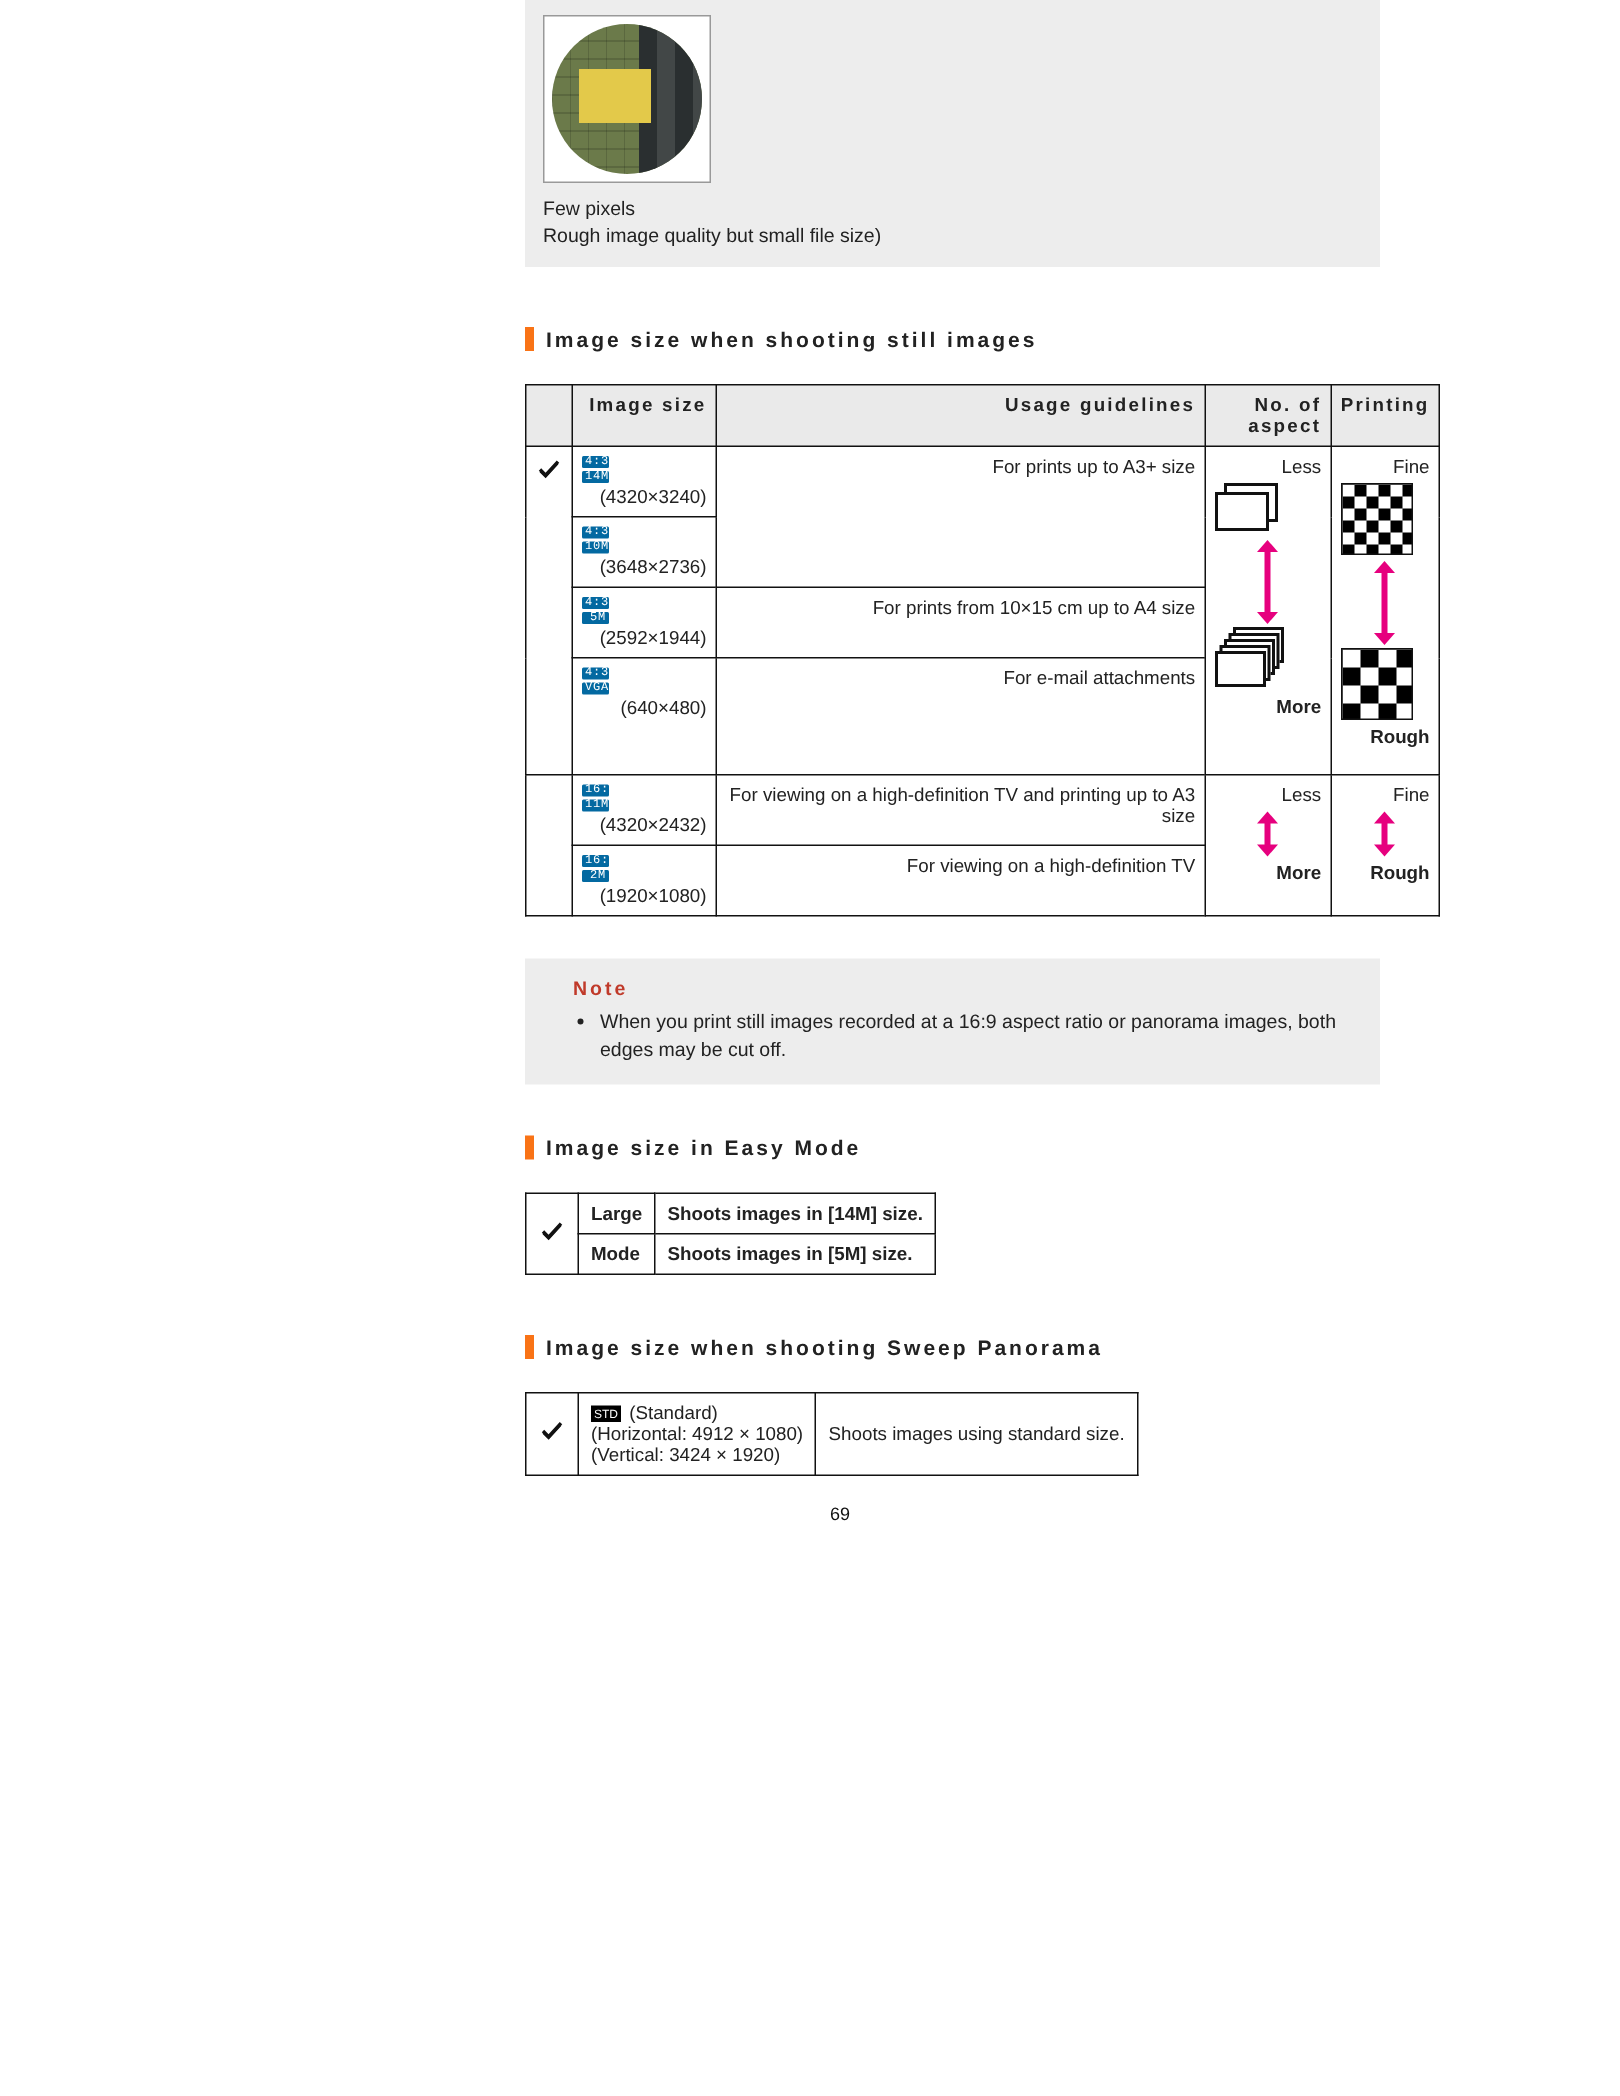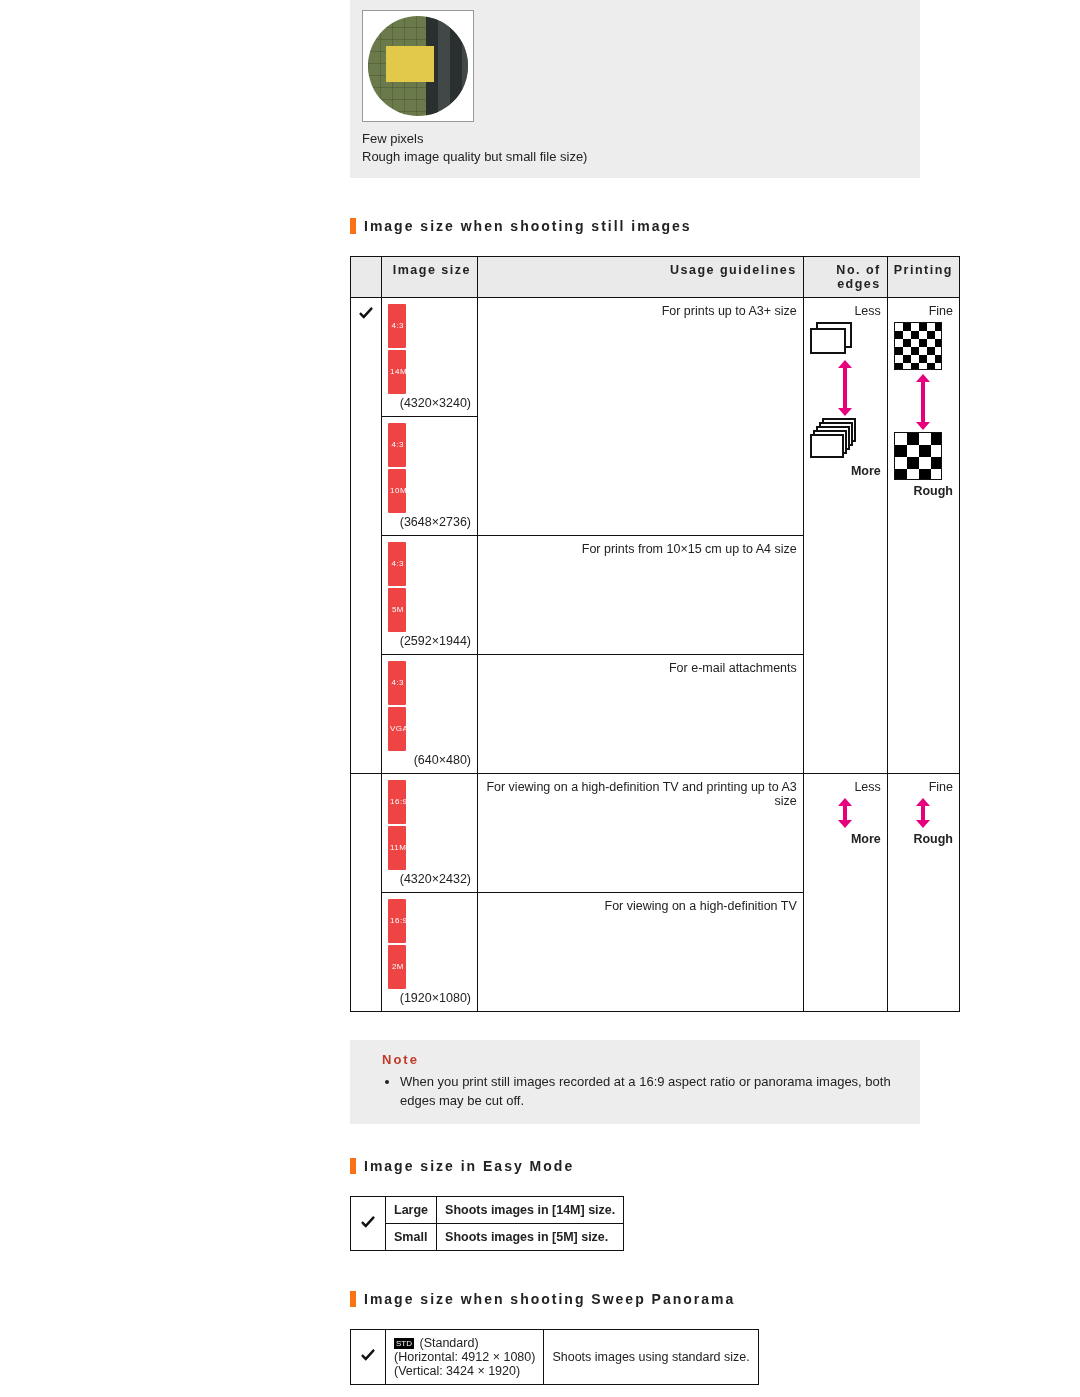--- a/index.html
+++ b/index.html
@@ -88,28 +88,29 @@
     letter-spacing: 1.5px;
   }
   .check-cell { width:24px; text-align:center; vertical-align:middle; }
   .size-cell { width: 96px; }
   .usage-cell { vertical-align: middle; }
   .noimg-cell { width: 84px; }
   .print-cell { width: 72px; }
 
   .ratio-badge {
     display:inline-block;
-    background:#ef4444;
+    background:#0369a1;
     color:#fff;
     font-size:8px;
     line-height:8px;
-    padding:18px 2px;
+    padding:0 2px;
     border-radius:1px;
     margin-bottom:2px;
     letter-spacing:0.5px;
+    font-family:Liberation Mono, monospace;
   }
   .ratio-badge.l2 { display:block; width:18px; }
 
   .check-icon {
     width:18px; height:18px;
     display:inline-block;
   }
   .check-icon svg { width:18px; height:18px; }
 
   .stack-rect {
@@ -246,21 +247,21 @@
   </div>
 
   <div class="section-heading">Image size when shooting still images</div>
 
   <table class="data">
     <tbody>
         <tr>
       <th class="check-cell"></th>
       <th class="size-cell">Image size</th>
       <th>Usage guidelines</th>
-      <th class="noimg-cell">No. of edges</th>
+      <th class="noimg-cell">No. of aspect</th>
       <th class="print-cell">Printing</th>
     </tr>
 
     <tr>
       <td class="check-cell" rowspan="4">
         <span class="check-icon">
           <svg viewBox="0 0 24 24">
                 <path d="M4 12 L9 17 L20 5" stroke="#111" stroke-width="3" fill="none"></path>
                 <path d="M4 14 L9 19 L20 7" stroke="#111" stroke-width="1" fill="none"></path>
               </svg>
@@ -375,21 +376,21 @@
           <svg viewBox="0 0 24 24">
                 <path d="M4 12 L9 17 L20 5" stroke="#111" stroke-width="3" fill="none"></path>
                 <path d="M4 14 L9 19 L20 7" stroke="#111" stroke-width="1" fill="none"></path>
               </svg>
         </span>
       </td>
       <td>Large</td>
       <td>Shoots images in [14M] size.</td>
     </tr>
     <tr>
-      <td>Small</td>
+      <td>Mode</td>
       <td>Shoots images in [5M] size.</td>
     </tr>
   </tbody>
     </table>
 
   <div class="section-heading">Image size when shooting Sweep Panorama</div>
 
   <table class="pano">
     <tbody>
         <tr>

